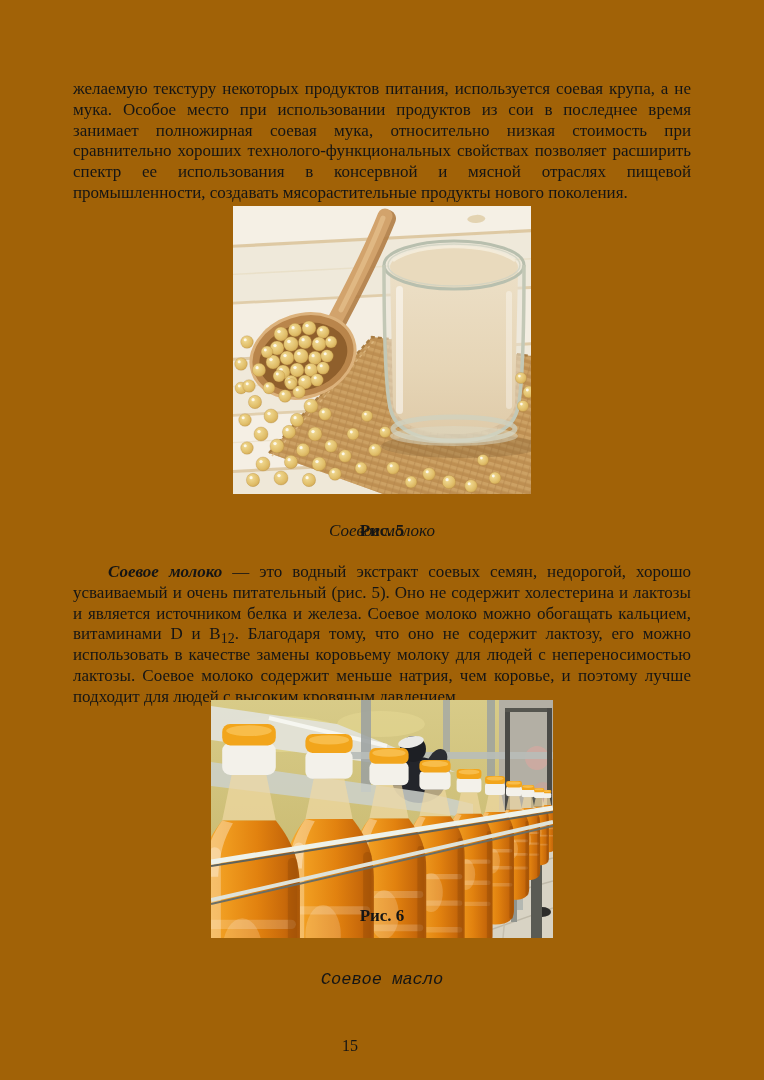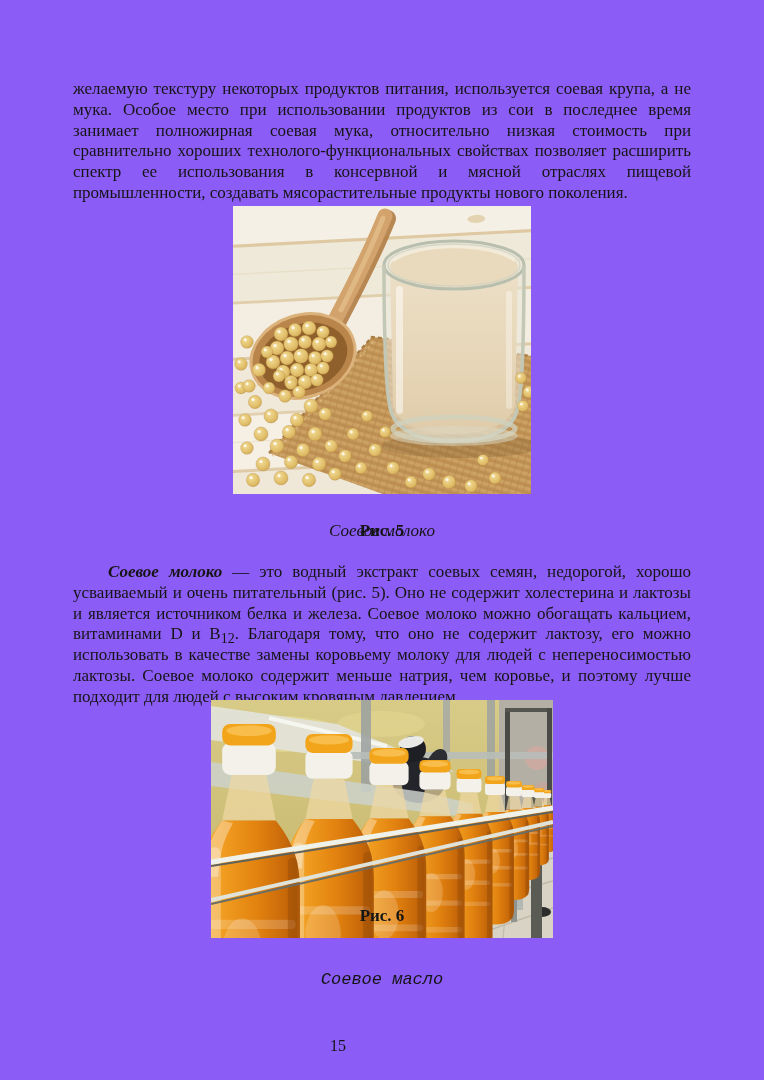--- a/index.html
+++ b/index.html
@@ -1,33 +1,33 @@
 <!DOCTYPE html>
 <html><head>
 <meta charset="utf-8">
 <style>
   html,body{margin:0;padding:0;background:#ffffff;}
-  .page{position:relative;width:764px;height:1080px;background:#8b5cf6;overflow:hidden;
+  .page{position:relative;width:764px;height:1080px;background:#a16207;overflow:hidden;
         font-family:"Liberation Serif",serif;color:#151515;}
   .para{position:absolute;left:73px;width:618px;text-align:justify;
         font-size:17px;line-height:20.8px;hyphens:manual;}
   #para1{top:62px;}
   #para2{top:545px;text-indent:35px;}
   .lead{font-weight:bold;font-style:italic;}
   sub{font-size:14px;line-height:0;}
   .figphoto{position:absolute;display:block;}
   #fig5-photo{left:233px;top:206px;}
   #fig6-photo{left:211px;top:700px;}
   .figlabel{position:absolute;left:0;width:764px;text-align:center;
             font-size:17px;font-weight:bold;line-height:20px;}
   .figcaption{position:absolute;left:0;width:764px;text-align:center;
             font-size:17px;font-style:italic;line-height:20px;}
   #fig5-label{top:485px;margin-top:36px;} #fig5-caption{top:521px;}
   #fig6-label{top:906px;} #fig6-caption{top:970px;font-family:Liberation Mono, monospace;}
-  .pagenum{position:absolute;left:0;top:1037px;width:676px;text-align:center;
+  .pagenum{position:absolute;left:12px;top:1037px;width:676px;text-align:center;
            font-size:16px;}
 </style>
 </head>
 <body>
 
 <div class="page">
 
   <p class="para" id="para1">желаемую текстуру некоторых продуктов питания, используется соевая крупа, а не мука. Особое место при использовании продуктов из сои в последнее вре­мя занимает полножирная соевая мука, относительно низкая стоимость при сравнительно хороших технолого-функциональных свойствах позволяет рас­ширить спектр ее использования в консервной и мясной отраслях пищевой промышленности, создавать мясорастительные продукты нового поколения.</p>
 
   <svg class="figphoto" id="fig5-photo" width="298" height="288" viewBox="0 0 298 288">

